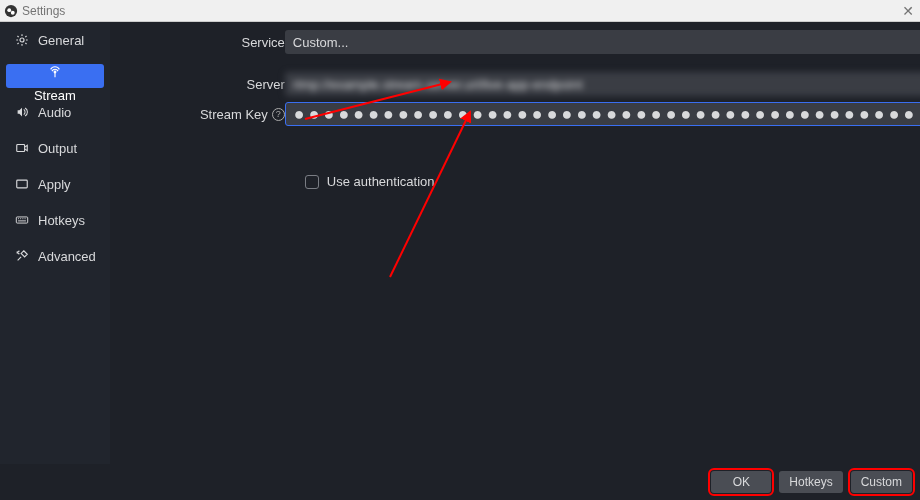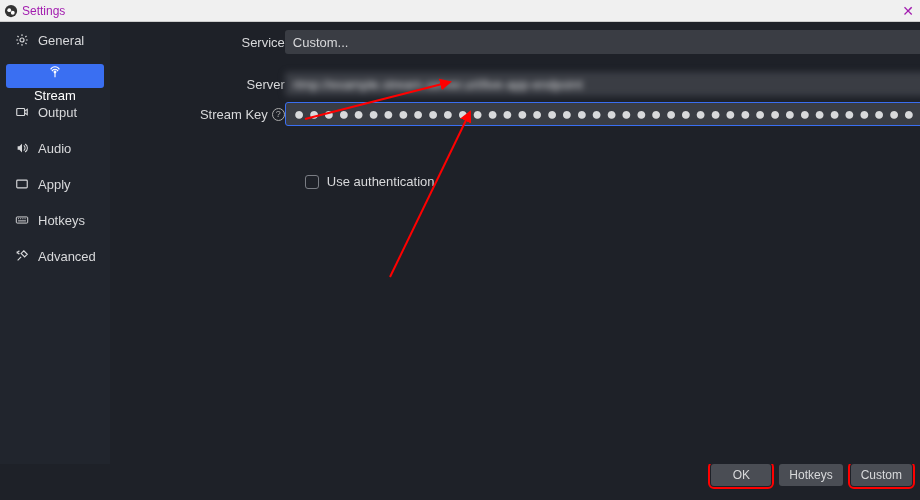--- a/index.html
+++ b/index.html
@@ -1,37 +1,37 @@
 <!DOCTYPE html>
 <html><head>
 <meta charset="utf-8">
 <style>
   * { box-sizing: border-box; margin: 0; padding: 0; font-family: "Segoe UI", Arial, sans-serif; }
   body { width: 920px; height: 500px; background: #000; overflow: hidden; position: relative; }
   .window { width: 920px; height: 500px; display: flex; flex-direction: column; background: #1e2128; }
-  .titlebar { height: 22px; background: #f0f0f0; display: flex; align-items: center; justify-content: space-between; padding: 0 6px 0 4px; color: #a21caf; font-size: 12px; border-bottom: 1px solid #ccc; }
+  .titlebar { height: 22px; background: #f0f0f0; display: flex; align-items: center; justify-content: space-between; padding: 0 6px 0 4px; color: #737373; font-size: 12px; border-bottom: 1px solid #ccc; }
   .titlebar .left { display: flex; align-items: center; gap: 4px; }
   .titlebar .icon-app { width: 14px; height: 14px; }
   .titlebar .close { font-size: 14px; line-height: 14px; cursor: pointer; }
   .body { flex: 1; display: flex; background: #1e2128; }
   .sidebar { width: 172px; background: #21252d; padding: 6px 6px; display: flex; flex-direction: column; gap: 12px; }
   .side-item { display: flex; align-items: center; gap: 8px; height: 24px; padding: 0 8px; color: #d8d9db; font-size: 13px; border-radius: 3px; cursor: pointer; }
   .side-item.active { background: #3a6ff2; color: #fff; flex-direction: column; }
   .side-item .icn { width: 16px; height: 16px; display: flex; align-items: center; justify-content: center; flex-shrink: 0; }
   .main { flex: 1; background: #1e2128; position: relative; padding: 8px 12px 0 0; }
   .row { display: flex; align-items: center; margin-bottom: 6px; }
   .row .label { width: 175px; text-align: right; color: #d8d9db; font-size: 13px; display: flex; justify-content: flex-end; align-items: center; gap: 4px; }
   .dropdown { flex: 1; height: 24px; background: #3a3d44; border-radius: 3px; display: flex; align-items: center; justify-content: space-between; padding: 0 8px; color: #d8d9db; font-size: 13px; cursor: pointer; position: relative; }
   .text-input { flex: 1; height: 24px; background: #3a3d44; border-radius: 3px; color: #d8d9db; font-size: 13px; padding: 0 8px; display: flex; align-items: center; overflow: hidden; }
   .text-input.blur { filter: blur(3px); }
   .key-input { flex: 1; height: 24px; background: #3a3d44; border: 1.5px solid #3a6ff2; border-radius: 3px; color: #d8d9db; font-size: 18px; letter-spacing: 4px; padding: 0 8px; display: flex; align-items: center; overflow: hidden; white-space: nowrap; }
   .checkbox-row { display: flex; align-items: center; gap: 8px; margin-left: 195px; margin-top: 48px; color: #d8d9db; font-size: 13px; }
   .cb { width: 14px; height: 14px; border: 1px solid #7a7d84; border-radius: 3px; background: transparent; cursor: pointer; }
   .help-icn { width: 13px; height: 13px; border: 1px solid #aaa; border-radius: 50%; font-size: 9px; color: #aaa; display: inline-flex; align-items: center; justify-content: center; }
-  .footer { height: 36px; background: #1e2128; display: flex; justify-content: flex-end; gap: 8px; padding: 0 8px; }
+  .footer { height: 36px; background: #1e2128; display: flex; justify-content: flex-end; align-items: center; gap: 8px; padding: 0 8px; }
   .btn { height: 22px; min-width: 60px; padding: 0 10px; background: #4a4d54; border-radius: 3px; color: #d8d9db; font-size: 12px; display: flex; align-items: center; justify-content: center; cursor: pointer; }
   .btn.hl { outline: 2px solid #ff0000; outline-offset: 1px; }
   svg.arrow { position: absolute; pointer-events: none; }
   .arrow1 { left: 190px; top: 52px; }
   .arrow2 { left: 275px; top: 80px; }
 </style>
 </head>
 <body>
 
 <div class="window">
@@ -65,36 +65,36 @@
         <span class="icn">
             <svg viewBox="0 0 16 16" width="14" height="14" fill="none" stroke="#fff" stroke-width="1.3">
               <path d="M3 5c1-2 3-3 5-3s4 1 5 3M4.5 7c.8-1.5 2-2.2 3.5-2.2s2.7.7 3.5 2.2M8 8v6"></path>
               <circle cx="8" cy="8" r="1" fill="#fff"></circle>
             </svg>
           </span>
         <span>Stream</span>
       </div>
       <div class="side-item">
         <span class="icn">
-            <svg viewBox="0 0 16 16" width="14" height="14" fill="none" stroke="#d8d9db" stroke-width="1.3">
-              <rect x="2" y="4" width="9" height="8" rx="1"></rect>
-              <path d="M11 7l3-2v6l-3-2"></path>
-            </svg>
-          </span>
-        <span>Output</span>
-      </div>
-      <div class="side-item">
-        <span class="icn">
             <svg viewBox="0 0 16 16" width="14" height="14" fill="#d8d9db">
               <path d="M3 6h2l3-3v10l-3-3H3z"></path>
               <path d="M10 5c1 .7 1.5 1.8 1.5 3s-.5 2.3-1.5 3" fill="none" stroke="#d8d9db" stroke-width="1.2"></path>
               <path d="M11.5 3.5c1.7 1 2.7 2.6 2.7 4.5s-1 3.5-2.7 4.5" fill="none" stroke="#d8d9db" stroke-width="1.2"></path>
             </svg>
           </span>
         <span>Audio</span>
+      </div>
+      <div class="side-item">
+        <span class="icn">
+            <svg viewBox="0 0 16 16" width="14" height="14" fill="none" stroke="#d8d9db" stroke-width="1.3">
+              <rect x="2" y="4" width="9" height="8" rx="1"></rect>
+              <path d="M11 7l3-2v6l-3-2"></path>
+            </svg>
+          </span>
+        <span>Output</span>
       </div>
       <div class="side-item">
         <span class="icn">
             <svg viewBox="0 0 16 16" width="14" height="14" fill="none" stroke="#d8d9db" stroke-width="1.3">
               <rect x="2" y="3.5" width="12" height="9" rx="1"></rect>
             </svg>
           </span>
         <span>Apply</span>
       </div>
       <div class="side-item">

